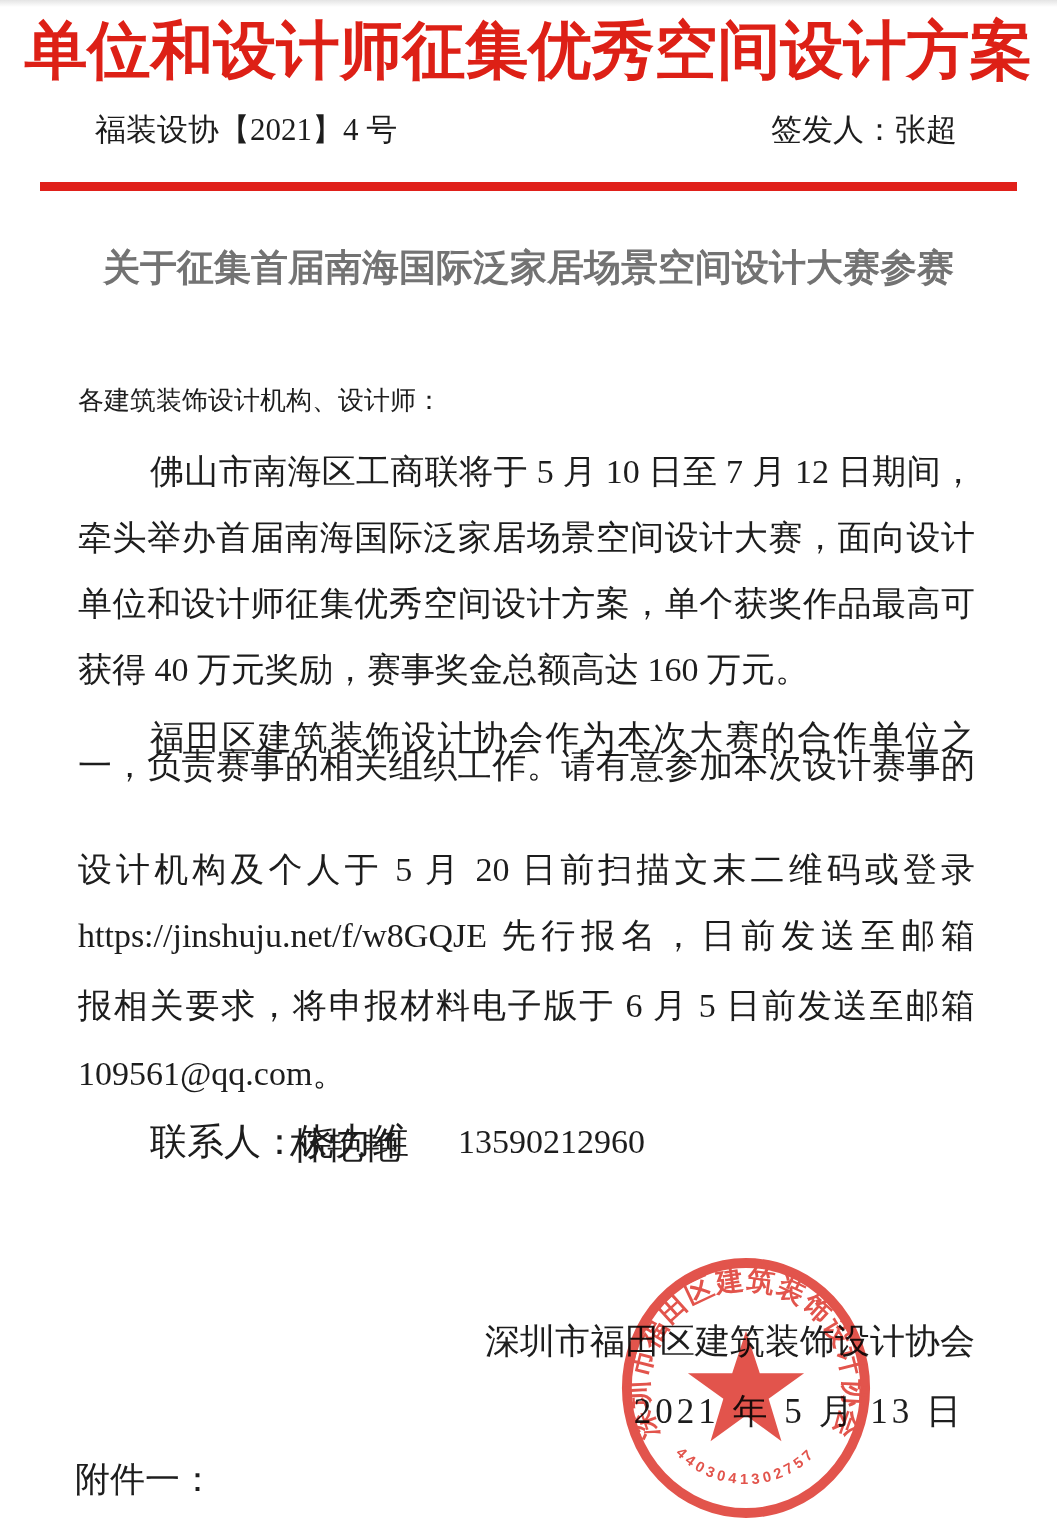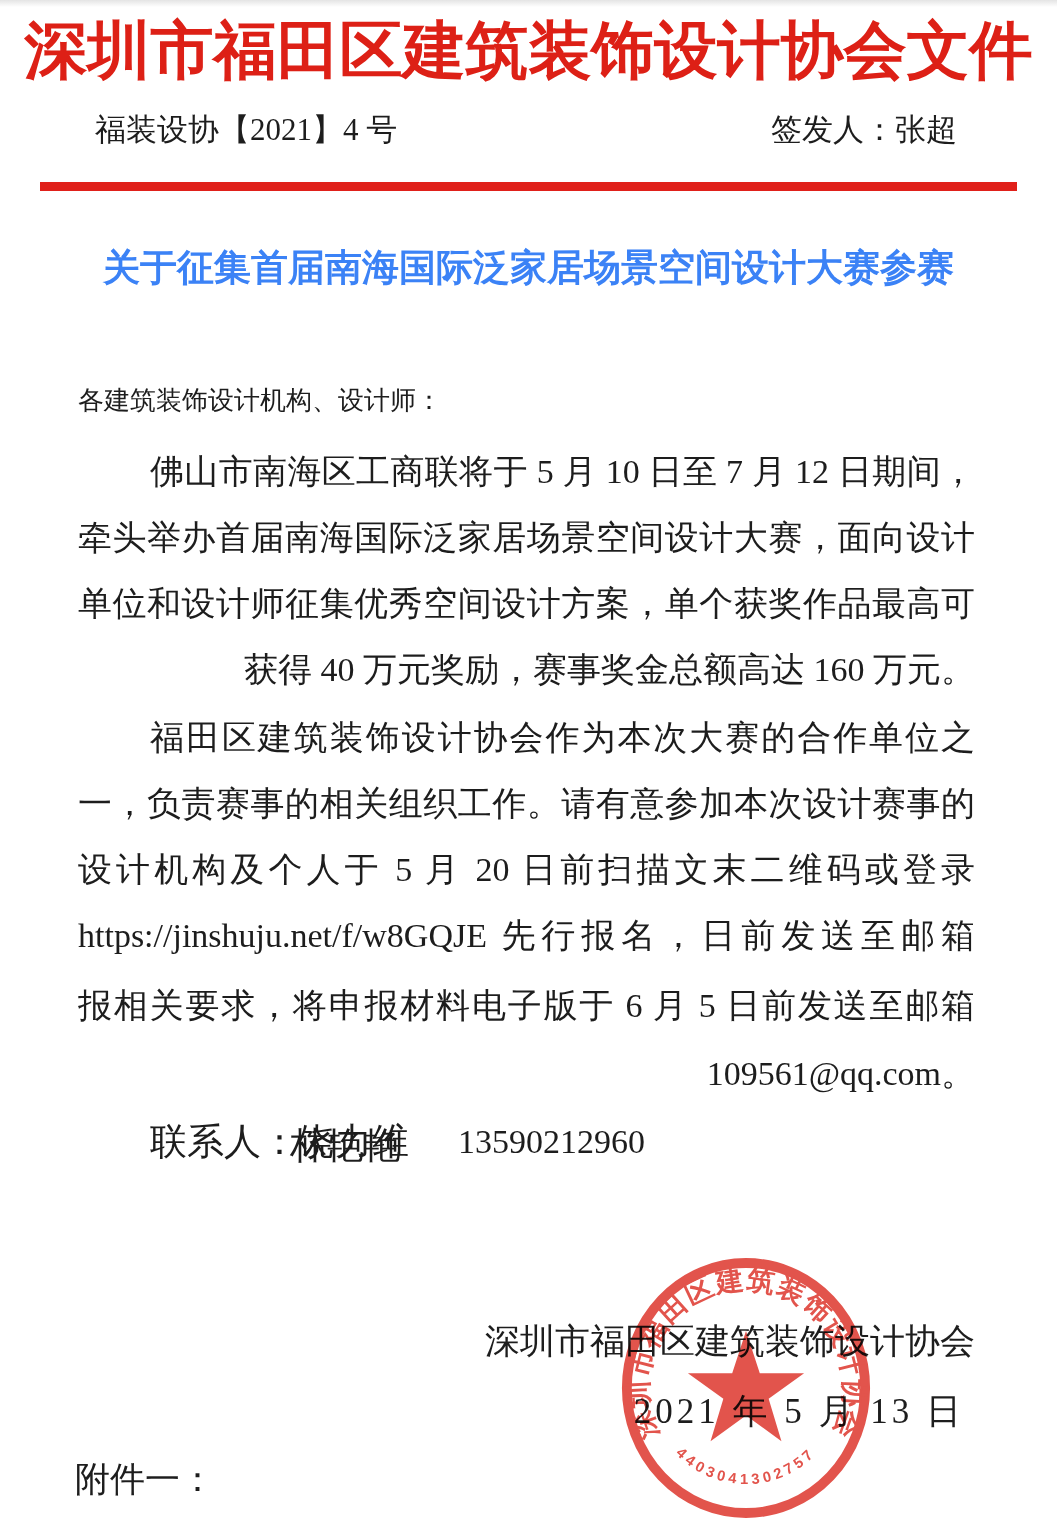--- a/index.html
+++ b/index.html
@@ -8,61 +8,61 @@
   .page::before{content:"";position:absolute;left:0;top:0;width:100%;height:7px;
         background:linear-gradient(#e4e4e4,#ffffff);}
   .agency-head{position:absolute;top:14px;left:0;width:100%;text-align:center;
         font-family:"Liberation Serif","DejaVu Serif",serif;font-weight:900;
         font-size:63px;line-height:74px;color:#dd2016;letter-spacing:0px;white-space:nowrap;}
   .meta-row{position:absolute;top:110px;left:95px;right:100px;display:flex;
         justify-content:space-between;font-size:31px;line-height:40px;}
   .red-rule{position:absolute;left:40px;top:182px;width:977px;height:9px;background:#e0201a;}
   .doc-title{position:absolute;left:80px;width:897px;text-align:center;
         font-family:"Liberation Sans","DejaVu Sans",sans-serif;font-weight:700;
-        font-size:37px;line-height:44px;color:#3b82f6;}
+        font-size:37px;line-height:44px;color:#737373;}
   .t1{top:246px;} .t2{top:312px;}
   .salutation{position:absolute;left:78px;top:380px;font-size:26px;line-height:42px;}
   .bline{position:absolute;left:78px;width:897px;font-size:34px;line-height:44px;
-        color:#1d1d1d;text-align:right;}
+        color:#1d1d1d;}
   .just{text-align:justify;text-align-last:justify;}
   .ind{text-indent:72px;}
   .contact-name{position:absolute;font-size:37px;line-height:44px;}
   .contact-phone{position:absolute;font-size:34px;line-height:44px;}
   .sig-org{position:absolute;top:1320px;right:82px;font-size:35px;line-height:44px;z-index:2;}
   .sig-date{position:absolute;top:1390px;right:92px;font-size:35px;line-height:44px;
         letter-spacing:4px;z-index:2;}
   .attachment{position:absolute;left:75px;top:1458px;font-size:35px;line-height:44px;}
   .seal{position:absolute;left:618px;top:1254px;width:256px;height:268px;z-index:5;
         mix-blend-mode:multiply;opacity:0.92;pointer-events:none;}
 </style>
 </head>
 <body>
 
 <div class="page">
 
-  <div class="agency-head">深圳市福田区建筑装饰设计协会文件</div>
+  <div class="agency-head">单位和设计师征集优秀空间设计方案</div>
 
   <div class="meta-row">
     <span>福装设协【2021】4 号</span>
     <span>签发人：张超</span>
   </div>
 
   <div class="red-rule"></div>
 
   <div class="doc-title t1">关于征集首届南海国际泛家居场景空间设计大赛参赛</div>
 
   <div class="salutation">各建筑装饰设计机构、设计师：</div>
 
   <div class="bline just ind" style="top:450px">佛山市南海区工商联将于 5 月 10 日至 7 月 12 日期间，</div>
   <div class="bline just" style="top:582px">单位和设计师征集优秀空间设计方案，单个获奖作品最高可</div>
   <div class="bline just" style="top:516px">牵头举办首届南海国际泛家居场景空间设计大赛，面向设计</div>
   <div class="bline" style="top:648px">获得 40 万元奖励，赛事奖金总额高达 160 万元。</div>
 
   <div class="bline just ind" style="top:716px">福田区建筑装饰设计协会作为本次大赛的合作单位之</div>
-  <div class="bline just" style="top:782px">一，负责赛事的相关组织工作。请有意参加本次设计赛事的</div>
+  <div class="bline just" style="top:744px">一，负责赛事的相关组织工作。请有意参加本次设计赛事的</div>
   <div class="bline just" style="top:848px">设计机构及个人于 5 月 20 日前扫描文末二维码或登录</div>
   <div class="bline just" style="top:914px">https://jinshuju.net/f/w8GQJE 先行报名，日前发送至邮箱</div>
   <div class="bline just" style="top:984px">报相关要求，将申报材料电子版于 6 月 5 日前发送至邮箱</div>
   <div class="bline" style="top:1052px">109561@qq.com。</div>
 
   <span class="contact-name" style="left:150px;top:1120px">联系人：饶力维</span>
   <span class="contact-phone" style="left:458px;top:1120px">13590212960</span>
   <span class="contact-name" style="left:290px;top:1124px">林艳艳</span>
 
   <div class="sig-org">深圳市福田区建筑装饰设计协会</div>

